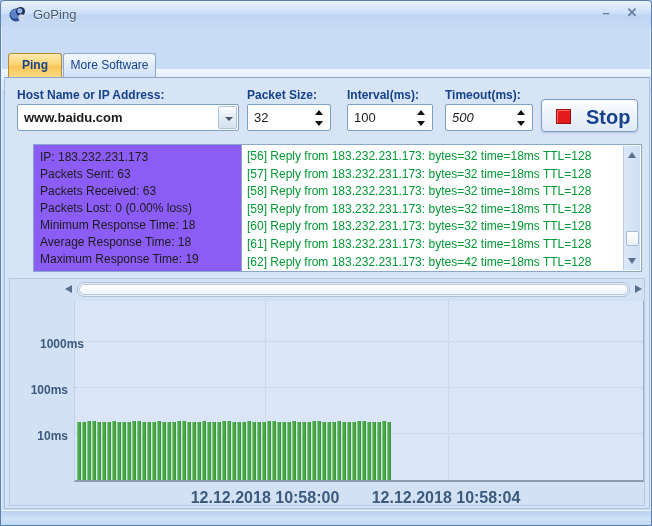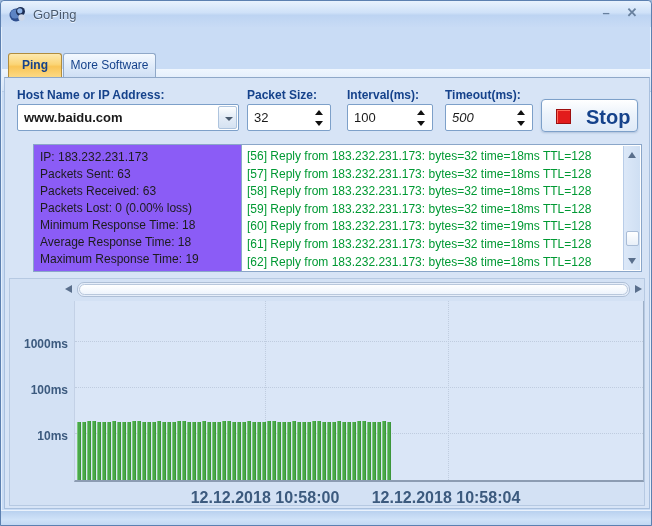--- a/index.html
+++ b/index.html
@@ -190,21 +190,21 @@
     </div>
 
   <div class="log-panel">
     <div class="log-lines" id="log-lines">
         <div class="log-line" style="color: rgb(0, 153, 51);">[56] Reply from 183.232.231.173: bytes=32 time=18ms TTL=128</div>
         <div class="log-line" style="color: rgb(0, 153, 51);">[57] Reply from 183.232.231.173: bytes=32 time=18ms TTL=128</div>
         <div class="log-line" style="color: rgb(0, 153, 51);">[58] Reply from 183.232.231.173: bytes=32 time=18ms TTL=128</div>
         <div class="log-line" style="color: rgb(0, 153, 51);">[59] Reply from 183.232.231.173: bytes=32 time=18ms TTL=128</div>
         <div class="log-line" style="color: rgb(0, 153, 51);">[60] Reply from 183.232.231.173: bytes=32 time=19ms TTL=128</div>
         <div class="log-line" style="color: rgb(0, 153, 51);">[61] Reply from 183.232.231.173: bytes=32 time=18ms TTL=128</div>
-        <div class="log-line" style="color: rgb(0, 153, 51);">[62] Reply from 183.232.231.173: bytes=38 time=18ms TTL=128</div>
+        <div class="log-line" style="color: rgb(0, 153, 51);">[62] Reply from 183.232.231.173: bytes=42 time=18ms TTL=128</div>
       </div>
     <div class="vscroll">
       <div class="vs-arrow vs-up"></div>
       <div class="vs-arrow vs-dn"></div>
       <div class="vs-thumb"></div>
     </div>
   </div>
 
   <div class="chart-panel">
     <div class="hscroll">
@@ -281,21 +281,21 @@
           <div class="bar" title="19ms" style="height: 59px;"></div>
           <div class="bar" title="19ms" style="height: 59px;"></div>
           <div class="bar" title="18ms" style="height: 58px;"></div>
           <div class="bar" title="18ms" style="height: 58px;"></div>
           <div class="bar" title="18ms" style="height: 58px;"></div>
           <div class="bar" title="19ms" style="height: 59px;"></div>
           <div class="bar" title="18ms" style="height: 58px;"></div>
         </div>
     </div>
 
-    <div class="y-label" style="left:0; top:65px;">1000ms</div>
+    <div class="y-label" style="left:16px; top:65px;">1000ms</div>
     <div class="y-label" style="left:0; top:111px;">100ms</div>
     <div class="y-label" style="left:0; top:157px;">10ms</div>
 
     <div class="x-label" style="left:255px;">12.12.2018 10:58:00</div>
     <div class="x-label" style="left:436px;">12.12.2018 10:58:04</div>
   </div>
 
   <div class="bottom-strip"></div>
 </div>
 

